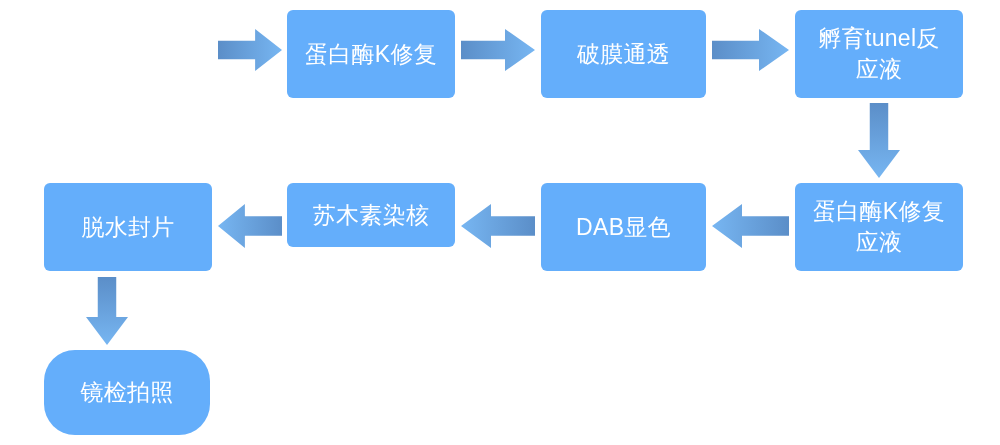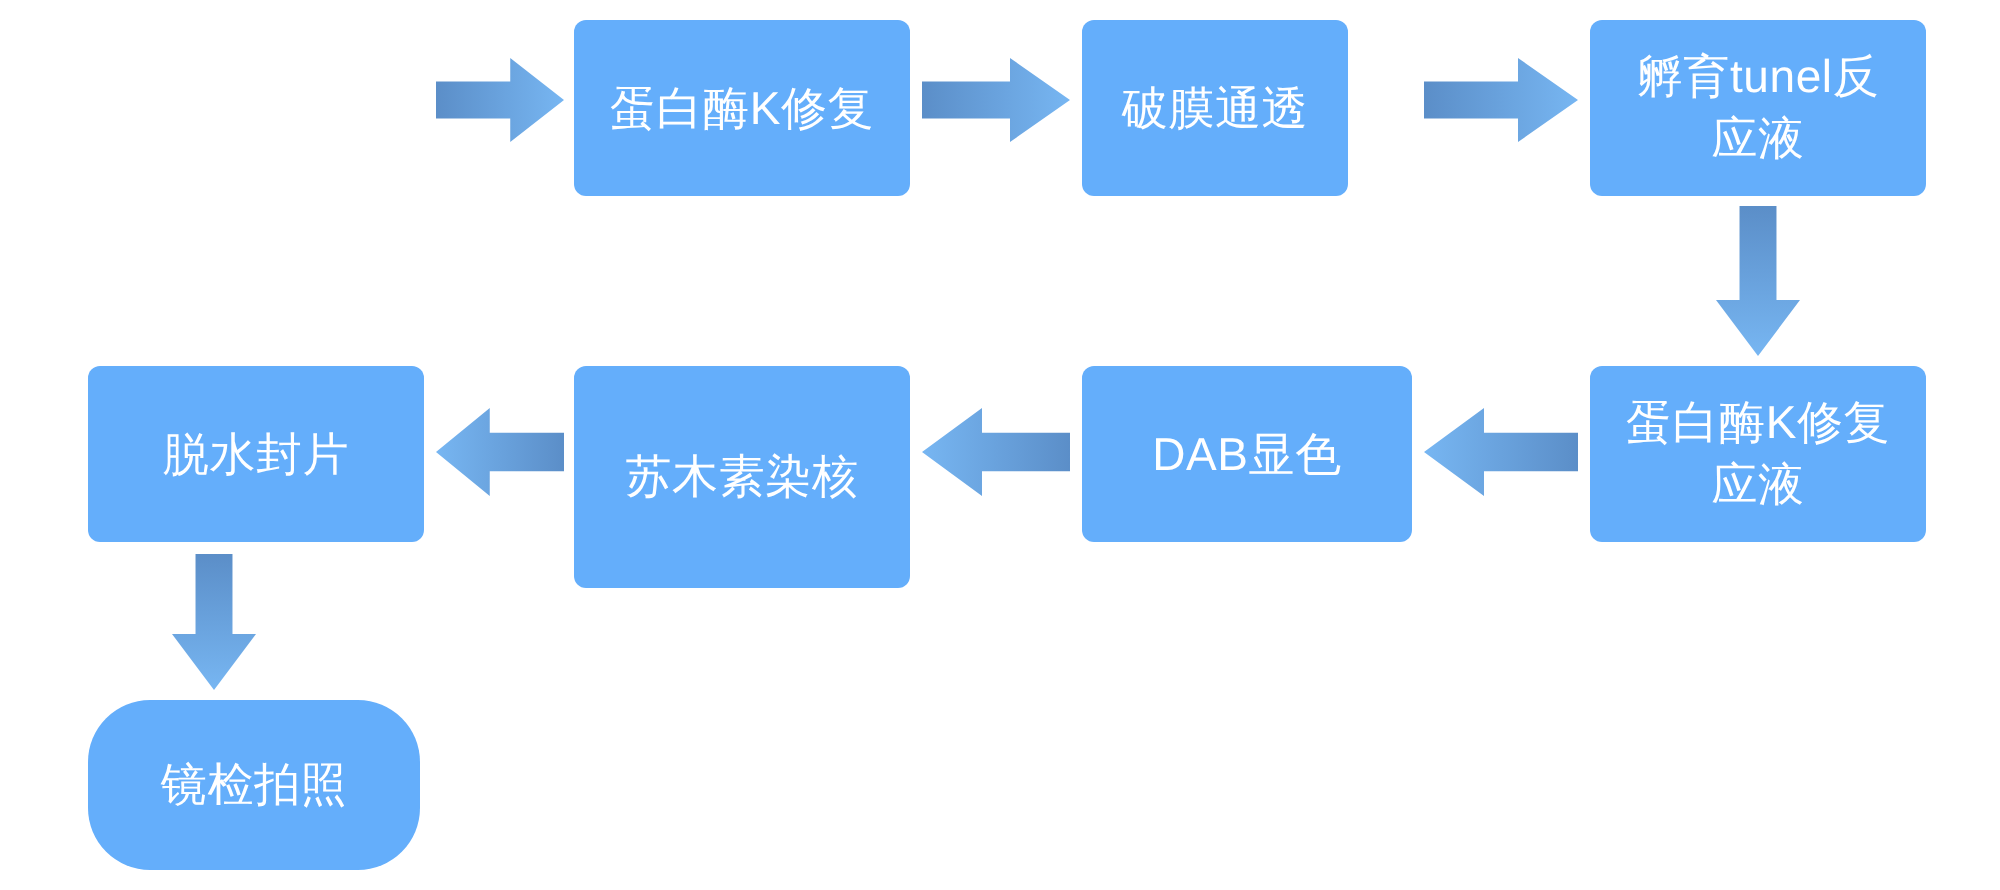--- a/index.html
+++ b/index.html
@@ -58,27 +58,27 @@
           <stop offset="0%" stop-color="#5b8ec8"></stop>
           <stop offset="100%" stop-color="#77b6f2"></stop>
         </linearGradient>
         <linearGradient id="gradV" x1="0%" y1="0%" x2="0%" y2="100%">
           <stop offset="0%" stop-color="#5b8ec8"></stop>
           <stop offset="100%" stop-color="#77b6f2"></stop>
         </linearGradient>
       </defs>
     </svg>
     <div class="node" style="left: 287px; top: 10px; width: 168px; height: 88px; background: rgb(100, 174, 251); color: rgb(255, 255, 255); text-align: center;">蛋白酶K修复</div>
-    <div class="node" style="left: 541px; top: 10px; width: 133px; height: 88px; background: rgb(100, 174, 251); color: rgb(255, 255, 255);">破膜通透</div>
+    <div class="node" style="left: 541px; top: 10px; width: 165px; height: 88px; background: rgb(100, 174, 251); color: rgb(255, 255, 255);">破膜通透</div>
     <div class="node" style="left: 795px; top: 10px; width: 168px; height: 88px; background: rgb(100, 174, 251); color: rgb(255, 255, 255);">孵育tunel反
 应液</div>
     <div class="node" style="left: 795px; top: 183px; width: 168px; height: 88px; background: rgb(100, 174, 251); color: rgb(255, 255, 255);">蛋白酶K修复
 应液</div>
     <div class="node" style="left: 541px; top: 183px; width: 165px; height: 88px; background: rgb(100, 174, 251); color: rgb(255, 255, 255);">DAB显色</div>
-    <div class="node" style="left: 287px; top: 183px; width: 168px; height: 111px; background: rgb(100, 174, 251); color: rgb(255, 255, 255);">苏木素染核</div>
+    <div class="node" style="left: 287px; top: 183px; width: 168px; height: 64px; background: rgb(100, 174, 251); color: rgb(255, 255, 255);">苏木素染核</div>
     <div class="node" style="left: 44px; top: 183px; width: 168px; height: 88px; background: rgb(100, 174, 251); color: rgb(255, 255, 255); text-align: center;">脱水封片</div>
     <div class="node" style="left: 44px; top: 350px; width: 166px; height: 85px; background: rgb(100, 174, 251); color: rgb(255, 255, 255); border-radius: 31px;">镜检拍照</div>
     <div class="arrow" style="left: 218px; top: 29px; width: 64px; height: 42px;">
       <svg width="64" height="42" viewBox="0 0 64 42">
         <path d="M0,11.760000000000002 L37.120000000000005,11.760000000000002 L37.120000000000005,0 L64,21 L37.120000000000005,42 L37.120000000000005,30.24 L0,30.24 Z" fill="url(#gradH)"></path>
       </svg>
     </div>
     <div class="arrow" style="left: 461px; top: 29px; width: 74px; height: 42px;">
       <svg width="74" height="42" viewBox="0 0 74 42">
         <path d="M0,11.760000000000002 L44,11.760000000000002 L44,0 L74,21 L44,42 L44,30.24 L0,30.24 Z" fill="url(#gradH)"></path>

